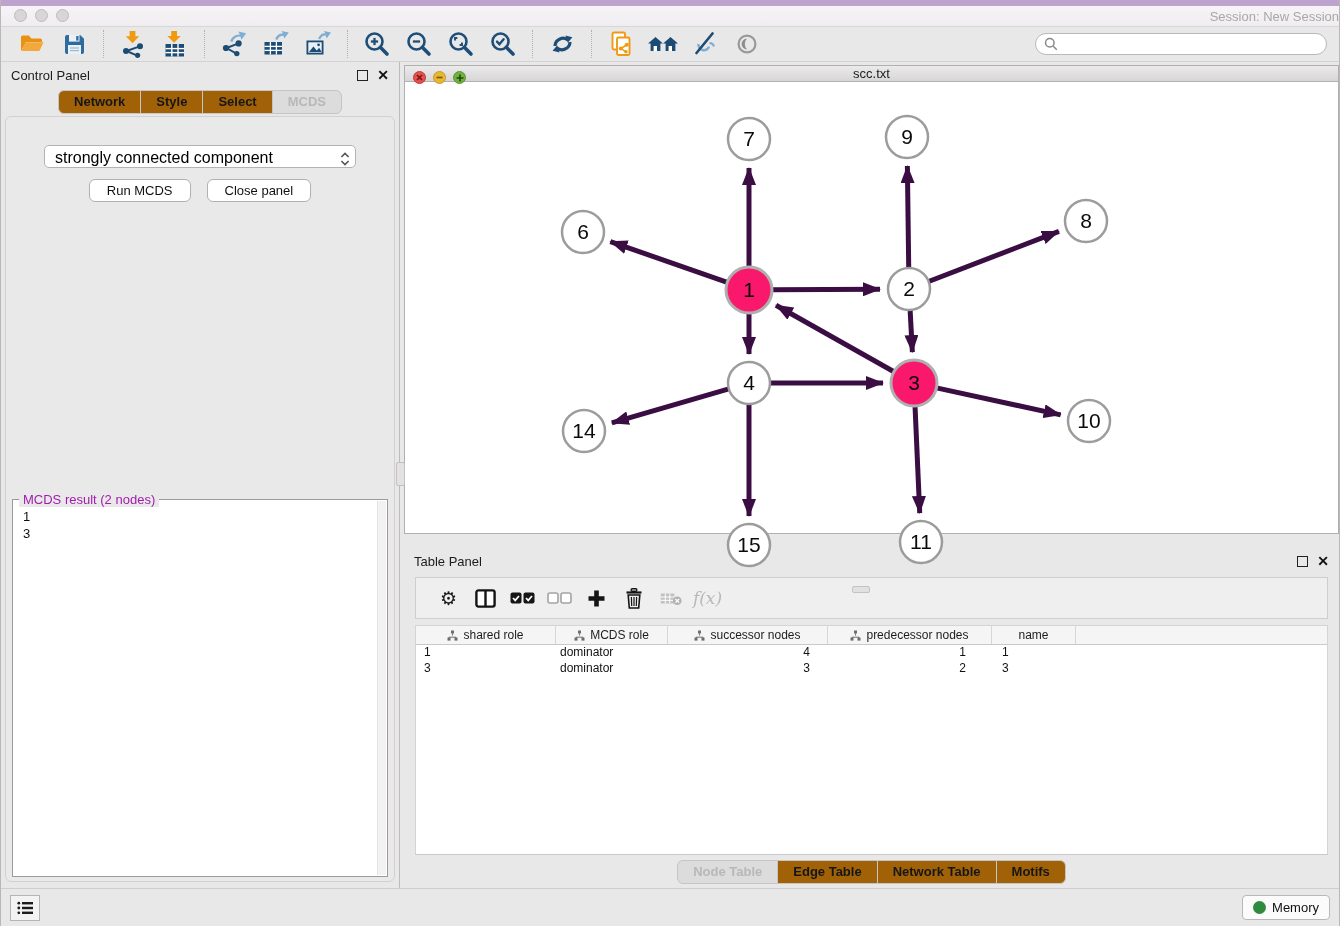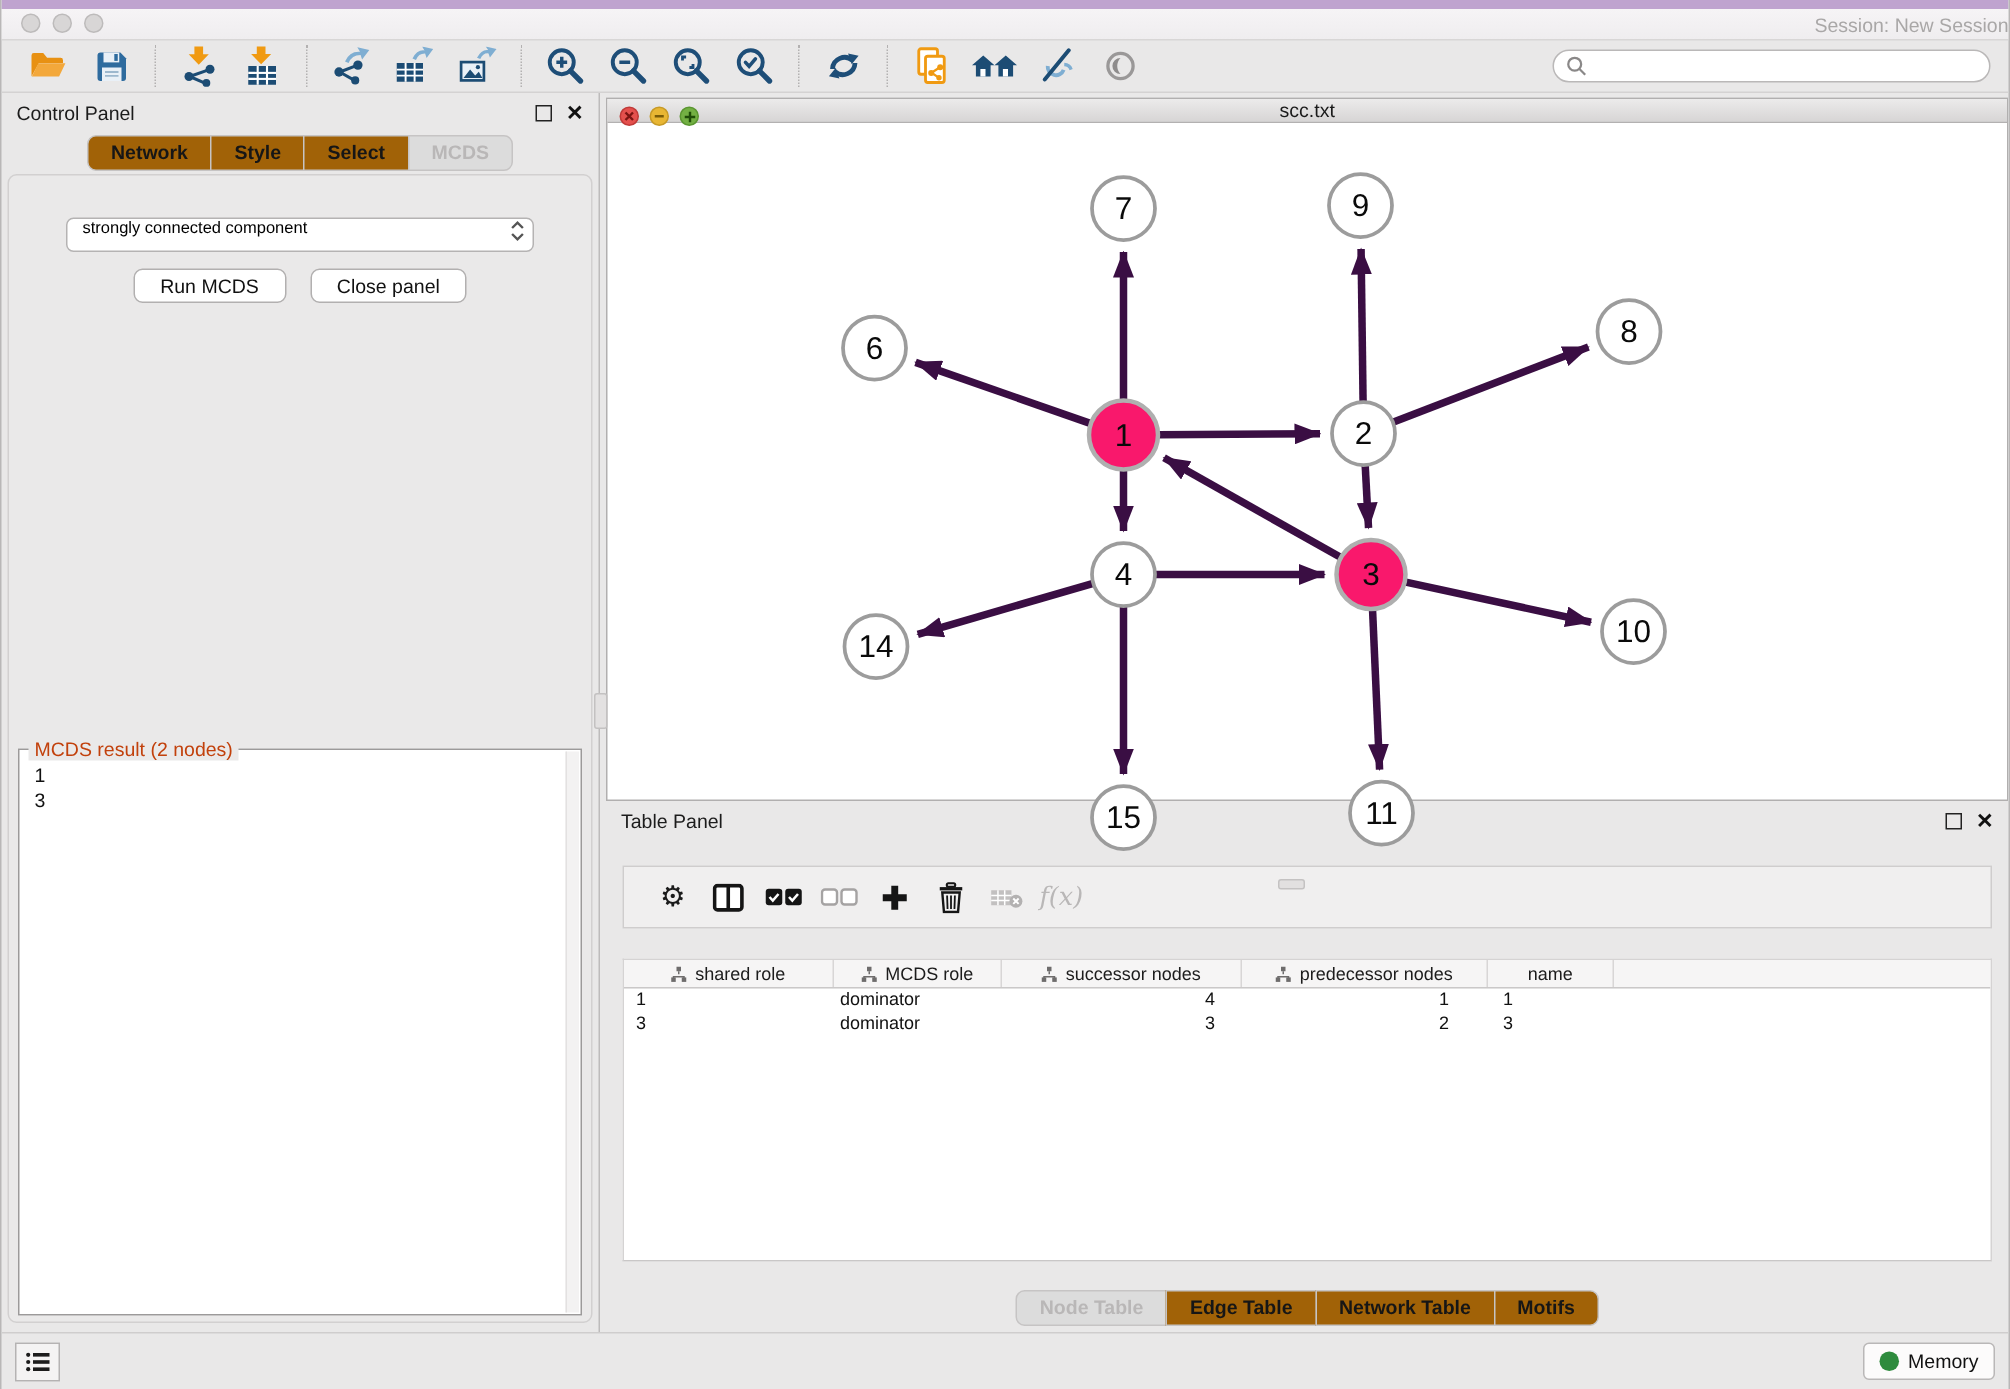--- a/index.html
+++ b/index.html
@@ -38,29 +38,29 @@
          padding:3px 15px 4px; margin-left:-1px; cursor:default; }
   .tab:first-child { border-radius:6px 0 0 6px; margin-left:0; }
   .tab:last-child { border-radius:0 6px 6px 0; }
   .tab.selected { background:#dcdcdc; color:#b9b7b7; }
   .cp-tabs-wrap { margin-top:2px; }
 
   .cp-content { flex:1; margin:2px 4px 6px; border:1px solid #d2d0d0; border-radius:6px;
                 background:#eae9e9; display:flex; flex-direction:column; padding-top:18px; }
   .opt-label { text-align:center; font-size:13px; color:#111; }
   .dropdown { width:312px; height:23px; margin:10px auto 0; background:#fff; border:1px solid #b5b3b3;
-              border-radius:5px; display:flex; align-items:flex-start; padding:0 4px 0 10px; font-size:11px; }
+              border-radius:5px; display:flex; align-items:flex-end; padding:0 4px 0 10px; font-size:16px; }
   .dropdown .dd-text { flex:1; }
   .btn-row { display:flex; justify-content:center; gap:16px; margin-top:11px; }
   .push-btn { height:23px; padding:0 17px; background:#fff; border:1px solid #b2b0b0; border-radius:6px;
               font-size:13px; color:#111; display:flex; align-items:center; cursor:default; }
   .cp-spacer { flex:1; }
 
   .result-box { height:378px; margin:0 6px 4px; border:1px solid #9c9a9a; background:#fff; position:relative; }
-  .result-box-label { position:absolute; top:-8px; left:6px; background:#eae9e9; padding:0 4px; font-size:13px; color:#c2410c; }
+  .result-box-label { position:absolute; top:-8px; left:6px; background:#eae9e9; padding:0 4px; font-size:13px; color:#a21caf; }
   .result-text { padding:8px 10px 0; font-size:13px; line-height:17px; white-space:pre; color:#111;
                  height:100%; overflow:hidden; }
   .result-scrollbar { position:absolute; top:1px; bottom:1px; right:1px; width:9px; background:#f3f2f2;
                       border-left:1px solid #e3e1e1; }
 
   
   .right-col { flex:1; display:flex; flex-direction:column; padding-left:4px; position:relative; }
 
   .network-frame { height:469px; margin-top:3px; border:1px solid #b1afaf; background:#fff;
                    display:flex; flex-direction:column; }
@@ -73,21 +73,21 @@
   .tl-red    { background:#e4504d; border:1px solid #c03a38; color:#6d1210; }
   .tl-yellow { background:#e8b633; border:1px solid #c79a25; color:#7a5c08; }
   .tl-green  { background:#73b043; border:1px solid #5a9630; color:#1f4d08; }
   .nf-canvas { flex:1; position:relative; }
   .nf-canvas svg { display:block; }
 
   .frame-grip { position:absolute; left:452px; top:524px; width:18px; height:7px; background:#e2e0e0;
                 border:1px solid #c4c2c2; border-radius:2px; }
 
   
-  .table-panel { flex:1; margin-top:0; display:flex; flex-direction:column;gap:14px; }
+  .table-panel { flex:1; margin-top:14px; display:flex; flex-direction:column; }
   .tp-toolbar { margin:3px 11px 6px; height:42px; border:1px solid #cfcdcd; background:#f0efef;
                 display:flex; align-items:center; padding:0 14px; gap:0; }
   .tp-btn { width:37px; height:34px; display:flex; align-items:center; justify-content:center; }
   .gear-glyph { font-size:19px; color:#1b1b1b; font-family:"DejaVu Sans",sans-serif; }
   .fx-glyph { font-family:"DejaVu Serif",serif; font-style:italic; font-size:17px; color:#b9b7b7; }
 
   .tp-table { flex:1; margin:0 11px; background:#fff; border:1px solid #d5d3d3; border-bottom:1px solid #c9c7c7; overflow:hidden; }
   .tbl-header { display:flex; height:19px; background:#f6f5f5; border-bottom:1px solid #cac8c8; }
   .tbl-hcell { display:flex; align-items:center; justify-content:center; gap:5px; font-size:12px; color:#1c1c1c;
                border-right:1px solid #d8d6d6; height:100%; }

